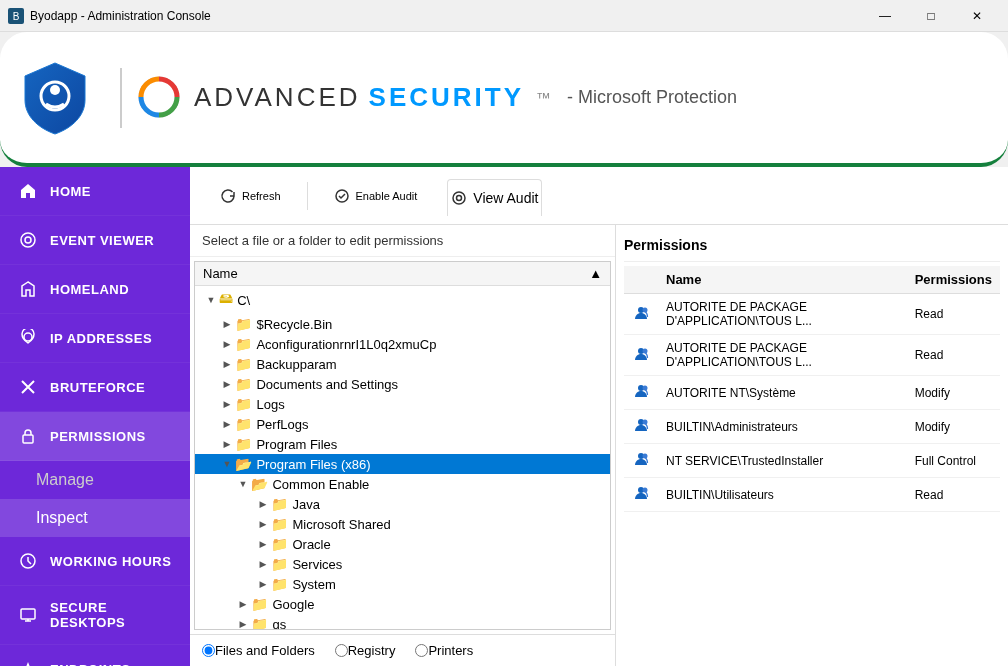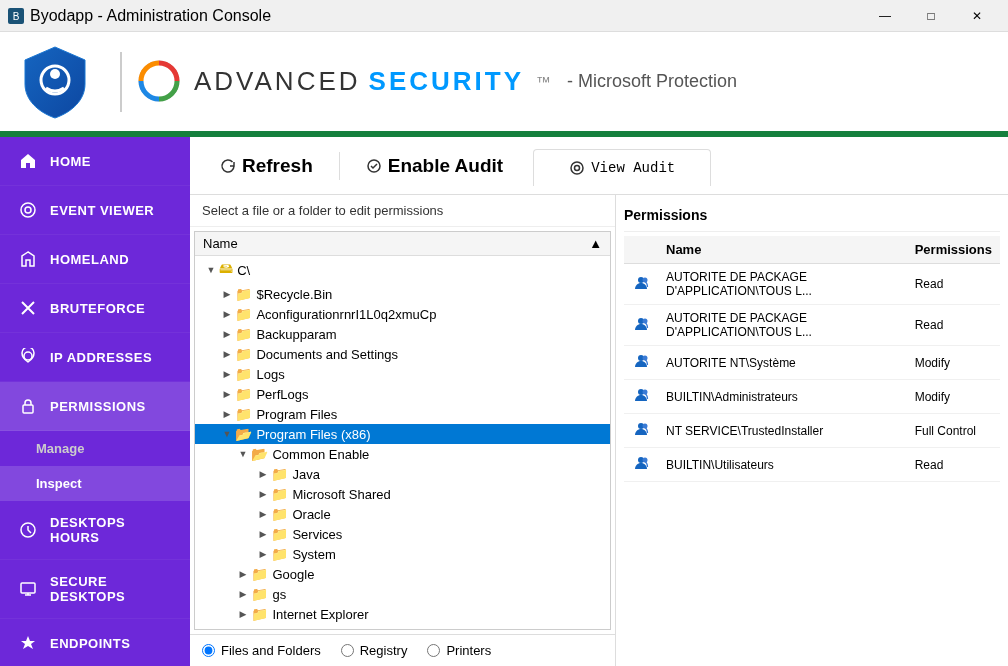--- a/index.html
+++ b/index.html
@@ -1,74 +1,74 @@
 <!DOCTYPE html>
 <html><head>
   <meta charset="utf-8">
   <style>
     * { margin: 0; padding: 0; box-sizing: border-box; }
     body { font-family: 'Segoe UI', Arial, sans-serif; font-size: 13px; background: #f0f0f0; width: 1008px; height: 666px; overflow: hidden; }
 
     
     .titlebar { background: #f0f0f0; height: 32px; display: flex; align-items: center; padding: 0 8px; border-bottom: 1px solid #ddd; }
     .titlebar-icon { width: 16px; height: 16px; margin-right: 6px; }
-    .titlebar-title { font-size: 16px; flex: 1; }
+    .titlebar-title { font-size: 12px; flex: 1; }
     .titlebar-controls { display: flex; gap: 0; }
     .titlebar-btn { width: 46px; height: 32px; border: none; background: transparent; cursor: pointer; font-size: 12px; display: flex; align-items: center; justify-content: center; }
 
     
     .app { display: flex; flex-direction: column; height: calc(666px - 32px); }
 
     
-    .header { background: white; height: 105px; display: flex; align-items: center; padding: 0 20px; border-bottom: 6px solid #15803d; }
+    .header { background: white; height: 135px; display: flex; align-items: center; padding: 0 20px; border-bottom: 4px solid #15803d; border-radius: 27px; }
     .logo-shield { width: 70px; height: 80px; position: relative; margin-right: 15px; }
     .logo-separator { width: 2px; height: 60px; background: #ccc; margin: 0 15px; }
 
     
     .content { display: flex; flex: 1; overflow: hidden; }
 
     
     .sidebar { width: 190px; background: #6d28d9; color: white; display: flex; flex-direction: column; overflow-y: auto; }
     .sidebar-item { display: flex; align-items: center; padding: 14px 18px; cursor: pointer; font-size: 13px; font-weight: 600; letter-spacing: 0.5px; border-bottom: 1px solid rgba(255,255,255,0.05); }
     .sidebar-item.active { background: rgba(255,255,255,0.15); }
     .sidebar-icon { width: 20px; height: 20px; margin-right: 12px; display: flex; align-items: center; justify-content: center; flex-shrink: 0; }
-    .sidebar-sub-item { padding: 10px 18px 10px 36px; cursor: pointer; font-size: 13px; font-weight: 700; color: #ccc; }
+    .sidebar-sub-item { padding: 10px 18px 10px 36px; cursor: pointer; font-size: 16px; font-weight: 400; color: #ccc; }
     .sidebar-sub-item.active { background: rgba(255,255,255,0.08); color: white; }
 
     
     .main-panel { flex: 1; background: white; display: flex; flex-direction: column; overflow: hidden; }
 
     
     .toolbar { display: flex; align-items: center; padding: 8px 12px; border-bottom: 1px solid #ddd; gap: 4px; }
-    .toolbar-btn { display: flex; align-items: center; gap: 6px; padding: 8px 18px; border: none; background: transparent; cursor: pointer; font-size: 19px; font-weight: 700; border-radius: 4px; }
+    .toolbar-btn { display: flex; align-items: center; gap: 6px; padding: 8px 18px; border: none; background: transparent; cursor: pointer; font-size: 11px; font-weight: 400; border-radius: 4px; }
     .toolbar-separator { width: 1px; height: 28px; background: #ddd; margin: 0 4px; }
 
     
-    .view-audit-tab { display: flex; align-items: flex-end; gap: 6px; padding: 10px 35px; background: white; border: 1px solid #ddd; border-bottom: none; font-size: 14px; margin-top: 4px; margin-left: 8px; border-radius: 4px 4px 0 0; font-family: Liberation Mono, monospace; }
+    .view-audit-tab { display: flex; align-items: flex-end; gap: 6px; padding: 10px 3px; background: white; border: 1px solid #ddd; border-bottom: none; font-size: 14px; margin-top: 4px; margin-left: 8px; border-radius: 4px 4px 0 0; }
 
     
     .file-panel { display: flex; flex: 1; overflow: hidden; }
 
     
     .file-tree-section { width: 426px; border-right: 1px solid #ddd; display: flex; flex-direction: column; }
     .file-tree-label { padding: 8px 12px; font-size: 13px; color: #333; border-bottom: 1px solid #eee; }
 
     .tree-container { flex: 1; overflow: auto; border: 1px solid #ccc; margin: 4px; }
     .tree-header { background: #f5f5f5; padding: 4px 8px; font-size: 13px; border-bottom: 1px solid #ddd; display: flex; justify-content: space-between; }
     .tree-scroll-area { overflow: auto; }
 
     .tree-item { display: flex; align-items: center; padding: 2px 4px; cursor: pointer; white-space: nowrap; font-size: 13px; }
     .tree-item.selected { background: #0078d4; color: white; }
     .expand-btn { width: 16px; height: 16px; display: flex; align-items: center; justify-content: center; font-size: 9px; cursor: pointer; color: #555; flex-shrink: 0; }
     .folder-icon { margin-right: 4px; font-size: 14px; color: #dcb000; }
     .indent { display: inline-block; flex-shrink: 0; }
 
     
     .radio-section { padding: 8px 12px; border-top: 1px solid #ddd; display: flex; align-items: center; gap: 20px; }
-    .radio-opt { display: flex; align-items: center; gap: 6px; cursor: pointer; font-size: 13px; }
+    .radio-opt { display: flex; align-items: center; cursor: pointer; font-size: 13px; }
 
     
     .permissions-section { flex: 1; display: flex; flex-direction: column; padding: 8px; }
     .permissions-title { font-size: 14px; font-weight: 600; padding: 4px 0 8px 0; border-bottom: 1px solid #eee; margin-bottom: 4px; }
     .perm-table { width: 100%; border-collapse: collapse; }
     .perm-table th { background: #f5f5f5; padding: 6px 8px; text-align: left; font-size: 13px; font-weight: 600; border-bottom: 1px solid #ddd; }
     .perm-table td { padding: 6px 8px; font-size: 12px; border-bottom: 1px solid #f0f0f0; vertical-align: middle; }
 
     
     ::-webkit-scrollbar { width: 8px; height: 8px; }
@@ -155,35 +155,35 @@
       <div class="sidebar-item">
         <div class="sidebar-icon">
           <svg width="18" height="18" viewBox="0 0 18 18" fill="none" stroke="white" stroke-width="1.5">
               <path d="M9 2L3 6v10h4v-6h4v6h4V6z"></path>
             </svg>
         </div>
         <span>HOMELAND</span>
       </div>
       <div class="sidebar-item">
         <div class="sidebar-icon">
-          <svg width="18" height="18" viewBox="0 0 18 18" fill="white">
-              <path d="M3 3l12 12M15 3L3 15" stroke="white" stroke-width="2"></path>
-            </svg>
-        </div>
-        <span>BRUTEFORCE</span>
-      </div>
-      <div class="sidebar-item">
-        <div class="sidebar-icon">
           <svg width="18" height="18" viewBox="0 0 18 18" fill="none" stroke="white" stroke-width="1.5">
               <circle cx="9" cy="8" r="4"></circle>
               <path d="M9 14s-6-4-6-9a6 6 0 0 1 12 0c0 5-6 9-6 9z"></path>
             </svg>
         </div>
         <span>IP ADDRESSES</span>
       </div>
+      <div class="sidebar-item">
+        <div class="sidebar-icon">
+          <svg width="18" height="18" viewBox="0 0 18 18" fill="white">
+              <path d="M3 3l12 12M15 3L3 15" stroke="white" stroke-width="2"></path>
+            </svg>
+        </div>
+        <span>BRUTEFORCE</span>
+      </div>
       <div class="sidebar-item active">
         <div class="sidebar-icon">
           <svg width="18" height="18" viewBox="0 0 18 18" fill="none" stroke="white" stroke-width="1.5">
               <rect x="4" y="8" width="10" height="8" rx="1"></rect>
               <path d="M6 8V6a3 3 0 0 1 6 0v2"></path>
             </svg>
         </div>
         <span>PERMISSIONS</span>
       </div>
 
@@ -193,21 +193,21 @@
       <div class="sidebar-sub-item active" style="background: rgba(255,255,255,0.15);">
         <span>Inspect</span>
       </div>
       <div class="sidebar-item">
         <div class="sidebar-icon">
           <svg width="18" height="18" viewBox="0 0 18 18" fill="none" stroke="white" stroke-width="1.5">
               <circle cx="9" cy="9" r="7"></circle>
               <path d="M9 5v4l3 3"></path>
             </svg>
         </div>
-        <span>DESKTOPS HOURS</span>
+        <span>WORKING HOURS</span>
       </div>
       <div class="sidebar-item">
         <div class="sidebar-icon">
           <svg width="18" height="18" viewBox="0 0 18 18" fill="none" stroke="white" stroke-width="1.5">
               <rect x="2" y="3" width="14" height="10" rx="1"></rect>
               <path d="M6 15h6M9 13v2"></path>
             </svg>
         </div>
         <span>SECURE DESKTOPS</span>
       </div>

